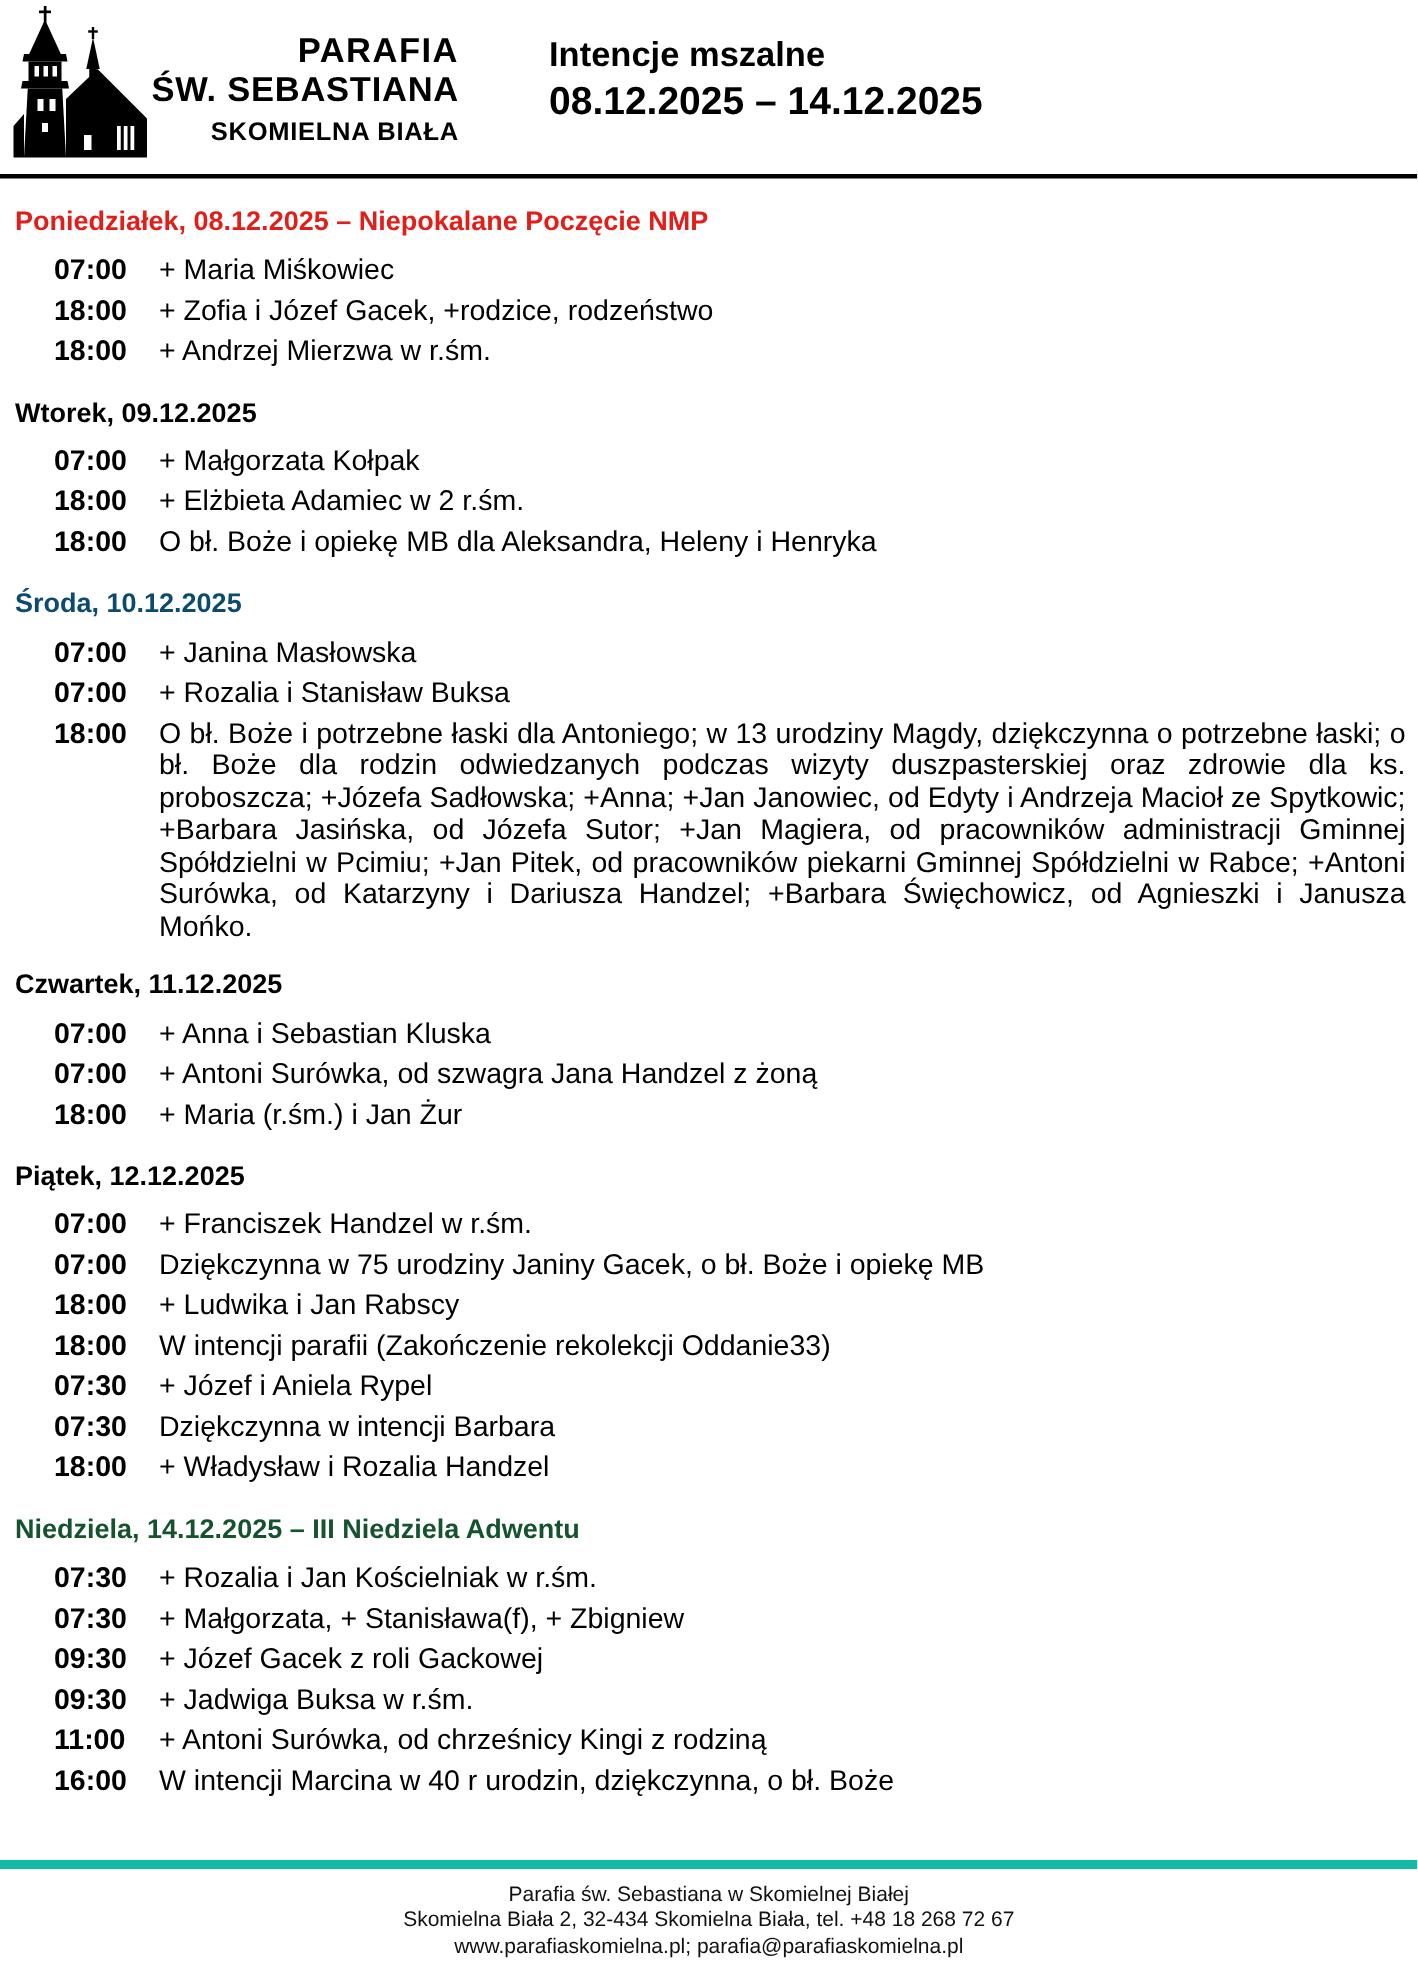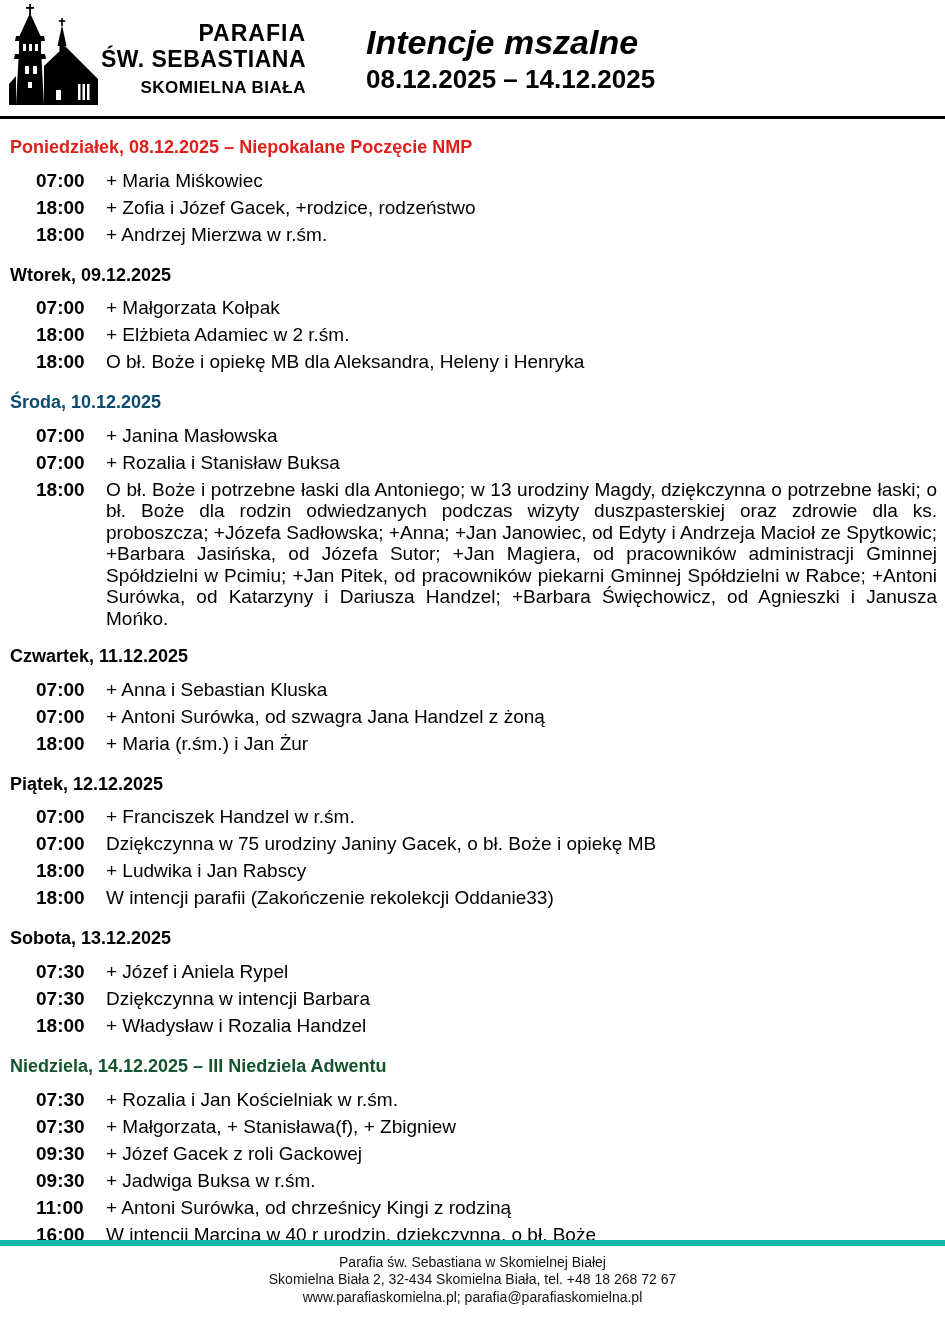--- a/index.html
+++ b/index.html
@@ -28,21 +28,21 @@
     flex: none;
     width: 208px;
     text-align: right;
     margin-top: 16px;
     line-height: 1.15;
   }
   .parish-line1 { font-size: 23px; font-weight: 700; letter-spacing: 1px; }
   .parish-line2 { font-size: 23px; font-weight: 700; letter-spacing: 0.5px; }
   .parish-line3 { font-size: 17px; font-weight: 700; margin-top: 5px; letter-spacing: 0.5px; }
   .title-block { margin-left: 60px; margin-top: 20px; }
-  .doc-title { font-size: 34px; font-weight: 700; line-height: 1.1; font-style: italic; }
+  .doc-title { font-size: 23px; font-weight: 700; line-height: 1.1; }
   .doc-dates { font-size: 26px; font-weight: 700; margin-top: 3px; }
 
   .top-rule {
     border: none;
     border-top: 3px solid #000000;
     margin: 0;
   }
 
   
   .main { padding: 4px 8px 0 10px; }
@@ -207,21 +207,20 @@
         <div class="mass-row">
           <span class="mass-time">18:00</span>
           <span class="mass-intention">+ Ludwika i Jan Rabscy</span>
         </div>
         <div class="mass-row">
           <span class="mass-time">18:00</span>
           <span class="mass-intention">W intencji parafii (Zakończenie rekolekcji Oddanie33)</span>
         </div>
       </section>
       <section>
-        <h2 class="day-heading" style="color: rgb(0, 0, 0);">Sobota, 13.12.2025</h2>
         <div class="mass-row">
           <span class="mass-time">07:30</span>
           <span class="mass-intention">+ Józef i Aniela Rypel</span>
         </div>
         <div class="mass-row">
           <span class="mass-time">07:30</span>
           <span class="mass-intention">Dziękczynna w intencji Barbara</span>
         </div>
         <div class="mass-row">
           <span class="mass-time">18:00</span>

